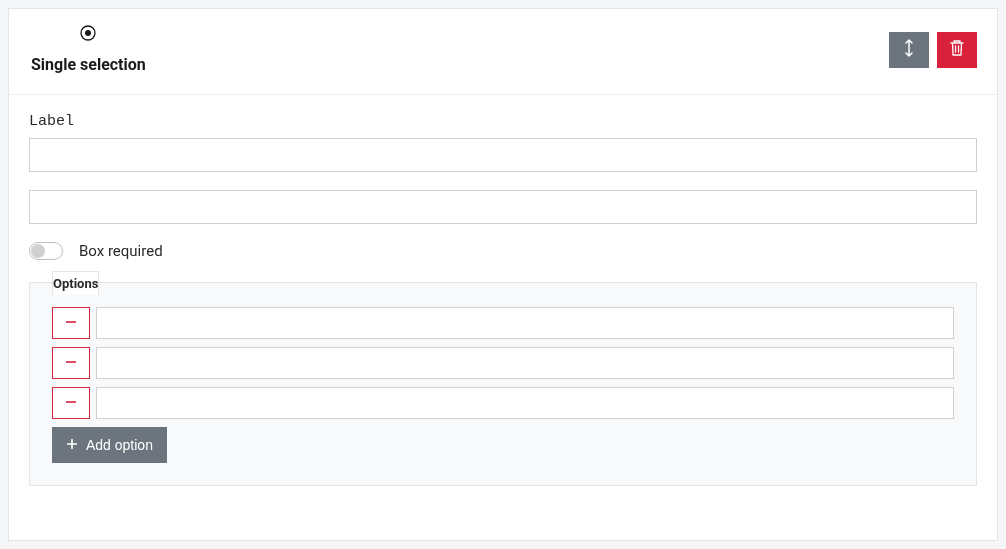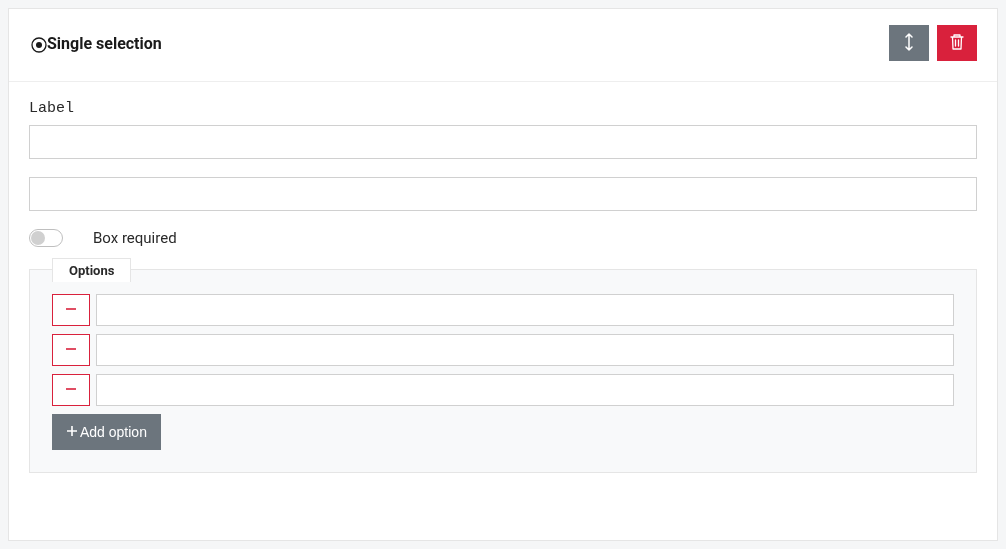--- a/index.html
+++ b/index.html
@@ -21,21 +21,23 @@
       height: 100%;
     }
     .header {
       display: flex;
       align-items: center;
       padding: 16px 20px 20px 22px;
       border-bottom: 1px solid #eee;
     }
     .header-left {
       display: flex;
-      align-items: flex-end;
+      align-items: center;
+      gap: 14px;
+      flex-direction: column;
     }
     .radio-icon {
       width: 16px;
       height: 16px;
       display: flex;
       align-items: center;
       justify-content: center;
     }
     .header-title {
       font-size: 16px;
@@ -79,21 +81,21 @@
       width: 100%;
       height: 34px;
       border: 1px solid #d0d0d0;
       padding: 0 8px;
       font-size: 14px;
       background: #fff;
     }
     .toggle-row {
       display: flex;
       align-items: center;
-      gap: 30px;
+      gap: 16px;
       margin-bottom: 22px;
     }
     .toggle {
       width: 34px;
       height: 18px;
       background: #fff;
       border: 1px solid #bfbfbf;
       border-radius: 9px;
       position: relative;
       cursor: pointer;
@@ -118,21 +120,21 @@
       position: relative;
       padding: 24px 22px 22px 22px;
     }
     .options-tab {
       position: absolute;
       top: -12px;
       left: 22px;
       background: #fff;
       border: 1px solid #e5e5e5;
       border-bottom: none;
-      padding: 4px 16px;
+      padding: 4px 0;
       font-size: 13px;
       font-weight: 700;
       color: #2a2a2a;
     }
     .option-row {
       display: flex;
       margin-bottom: 8px;
     }
     .remove-btn {
       width: 38px;
@@ -155,21 +157,21 @@
     }
     .add-btn {
       margin-top: 4px;
       background: #6c757d;
       border: none;
       color: #fff;
       font-size: 14px;
       padding: 10px 14px;
       display: flex;
       align-items: center;
-      gap: 2px;
+      gap: 8px;
       cursor: pointer;
     }
   </style>
 </head>
 <body>
 
 <div class="card">
   <div class="header">
     <div class="header-left">
       <span class="radio-icon">

